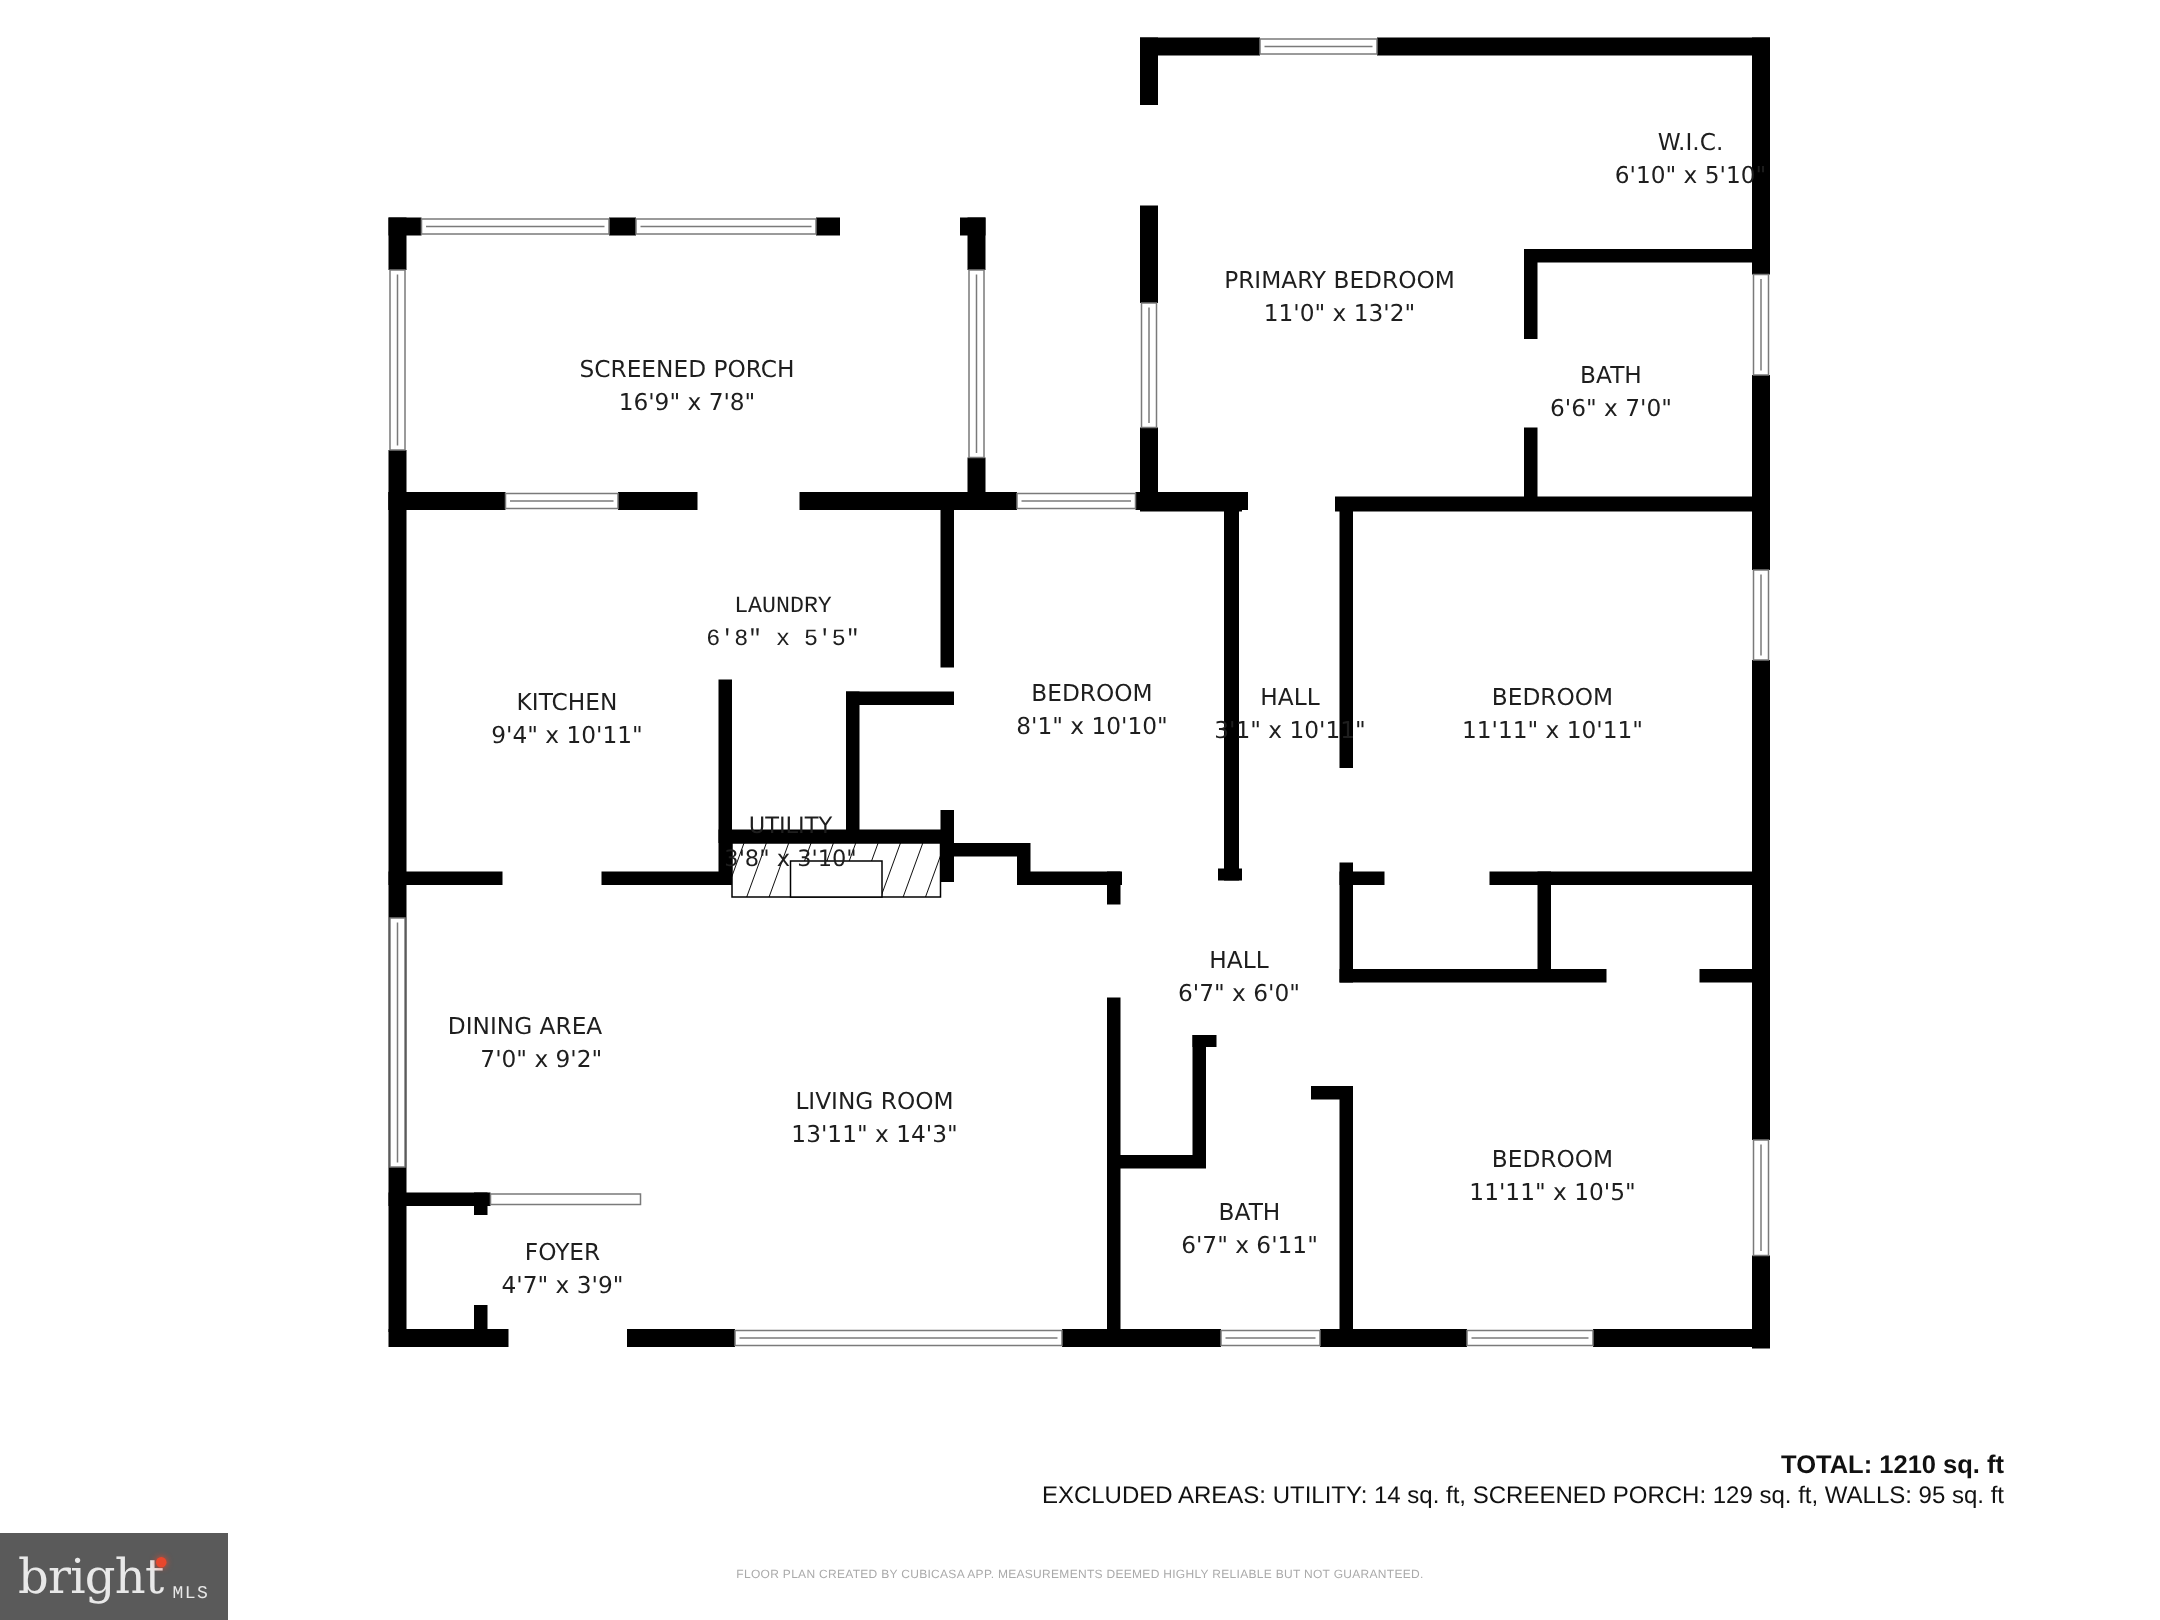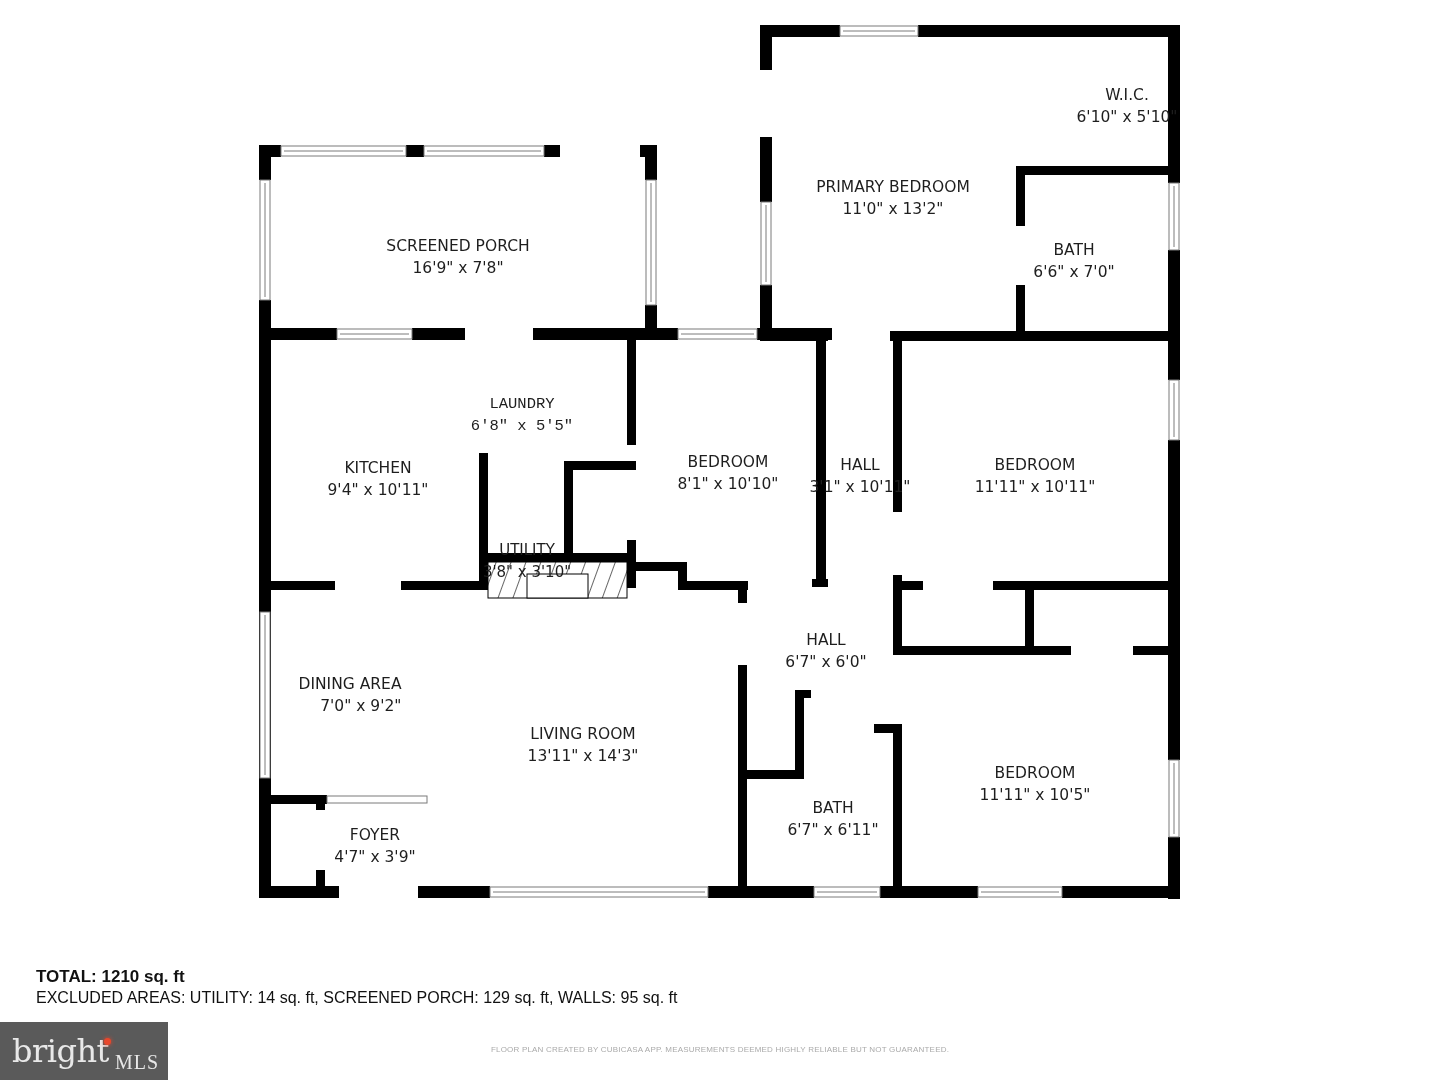--- a/index.html
+++ b/index.html
@@ -2,35 +2,35 @@
 <html><head>
 <meta charset="utf-8">
 <style>
   html, body { margin:0; padding:0; background:#ffffff; }
   body { width:1440px; height:1080px; position:relative; overflow:hidden;
          font-family:"DejaVu Sans", "Liberation Sans", sans-serif; color:#1a1a1a; }
   #plan { position:absolute; left:0; top:0; }
   .room-label { position:absolute; text-align:center; transform:translateX(-50%);
                 font-size:15.5px; line-height:22px; white-space:nowrap; color:#1e1e1e; }
   .room-label .dim { display:block; }
-  .summary { position:absolute; left:0; width:1336px; text-align:left; top:966px;
-             font-family:"Liberation Sans", sans-serif; color:#111;margin-left:36px; }
+  .summary { position:absolute; left:0; width:1336px; text-align:right; top:966px;
+             font-family:"Liberation Sans", sans-serif; color:#111; }
   .summary .total { font-weight:bold; font-size:17px; line-height:21px; }
   .summary .line { font-size:16px; line-height:21px; }
   .disclaimer { position:absolute; left:0; width:1440px; top:1045px; text-align:center;
                 font-size:8px; color:#aaaaaa; letter-spacing:0.2px;
                 font-family:"Liberation Sans", sans-serif; }
-  .logo { position:absolute; left:0; top:1022px; width:168px; height:58px;
+  .logo { position:absolute; left:0; top:1022px; width:152px; height:58px;
           background:#5a5a5a; display:flex; align-items:center; padding-left:12px;
           box-sizing:border-box; }
   .logo .brand { font-family:"DejaVu Serif", serif; font-size:32px; color:#e8e8e8;
                  letter-spacing:-0.5px; position:relative; }
   .logo .spark { position:absolute; right:-2px; top:6px; width:7px; height:7px;
                  background:#e8472c; border-radius:50%; box-shadow:0 0 4px #e8472c; }
-  .logo .mls { font-family:Liberation Serif, serif; font-size:20px; color:#e8e8e8;
+  .logo .mls { font-family:Liberation Mono, monospace; font-size:12px; color:#e8e8e8;
                margin-left:6px; margin-top:22px; letter-spacing:1px; }
 </style>
 </head>
 <body>
 
 <svg id="plan" width="1440" height="1080" viewBox="0 0 1440 1080" xmlns="http://www.w3.org/2000/svg">
   <defs>
     <pattern id="hatch" patternUnits="userSpaceOnUse" width="14" height="14" patternTransform="rotate(20)">
       <line x1="0" y1="0" x2="0" y2="14" stroke="#000" stroke-width="1.2"></line>
     </pattern>

